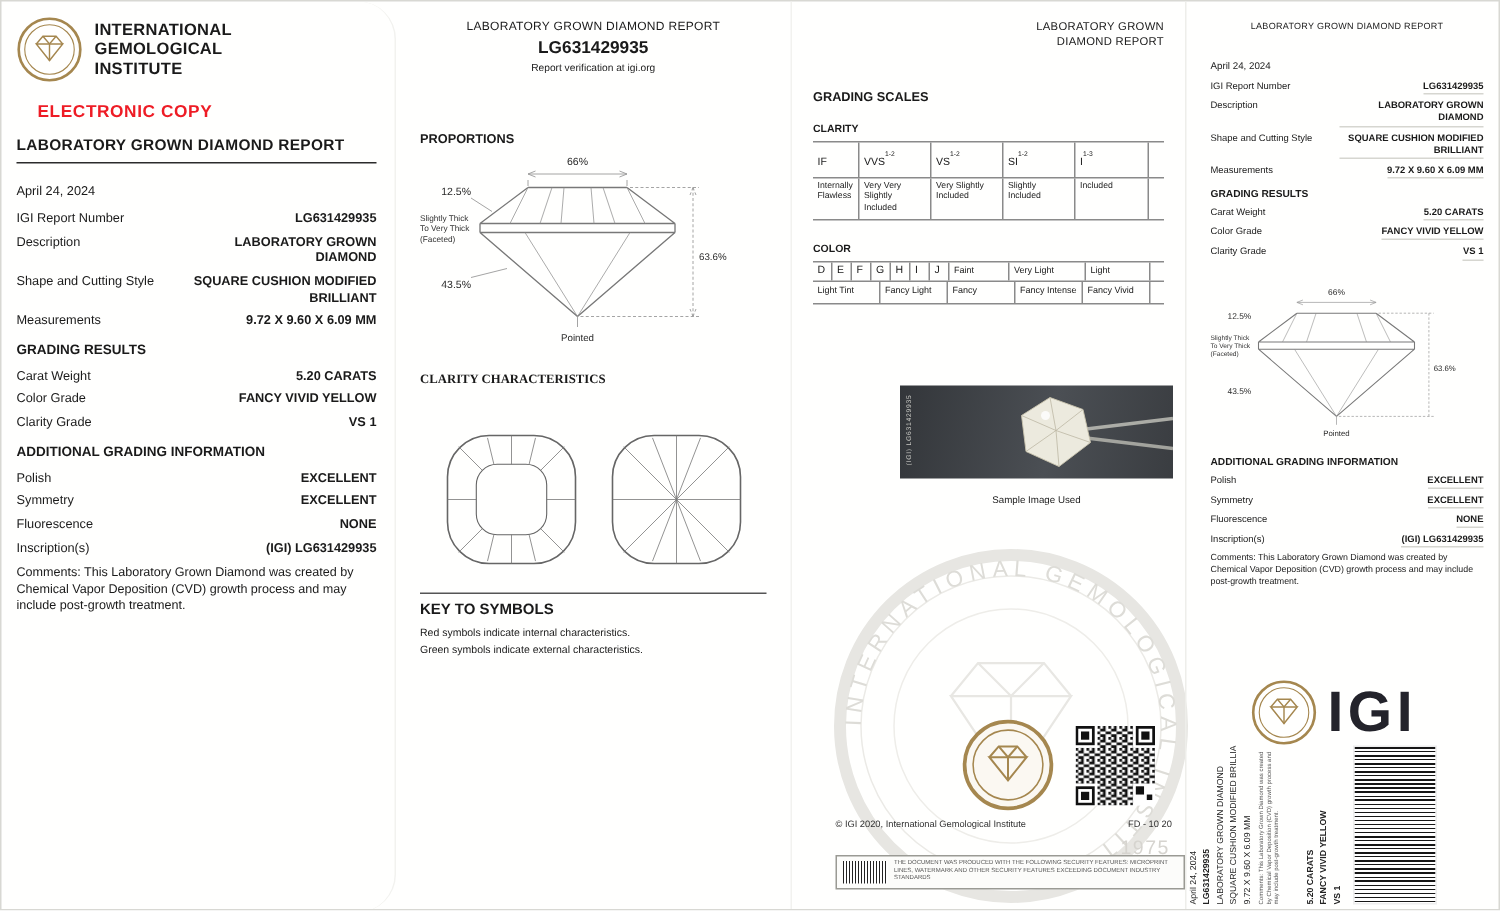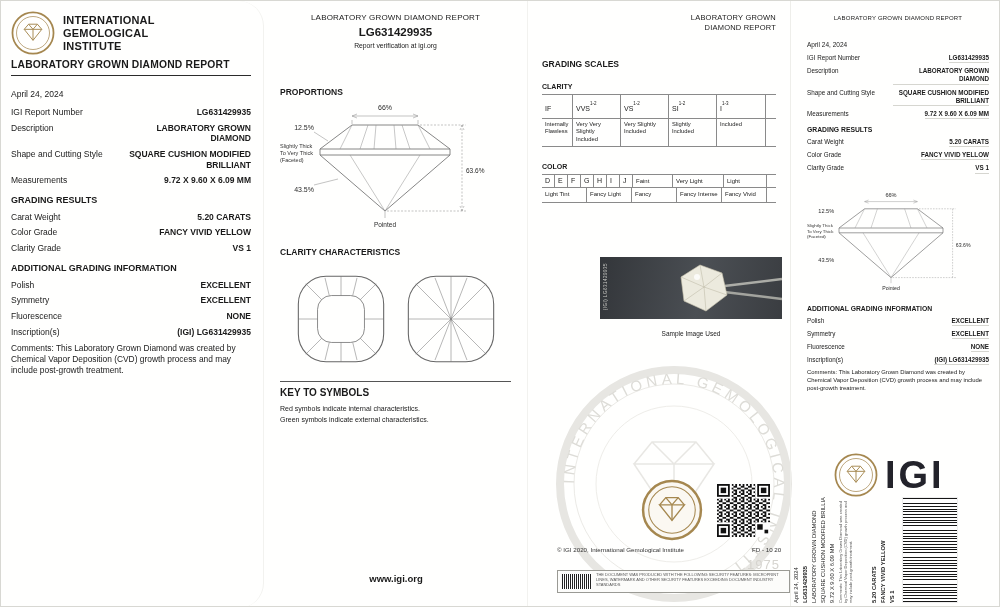--- a/index.html
+++ b/index.html
@@ -28,21 +28,21 @@
   .sec-head { font-weight:bold; font-size:9px; margin:9px 0 7px; }
   .comments { font-size:8.4px; line-height:1.32; margin-top:6px; }
 
   
   .mid-titleblock { text-align:center; }
   .mid-title { font-size:8px; letter-spacing:0.2px; }
   .mid-number { font-size:11.5px; font-weight:bold; margin-top:4px; }
   .mid-verify { font-size:6.8px; margin-top:4px; }
   .block-head { font-weight:bold; font-size:8.5px; }
   .head-prop { margin:38px 0 2px; }
-  .head-cc { margin:16px 0 14px; }
+  .head-cc { margin:16px 0 28px;font-family:Liberation Serif, serif; }
 
   .prop-diagram { position:relative; width:210px; height:132px; }
   .prop-svg { position:absolute; inset:0; width:100%; height:100%; }
   .girdle-note { position:absolute; left:0; top:44px; width:38px; font-size:5.5px; line-height:1.3; color:#333; }
 
   .clarity-diagrams { display:flex; gap:14px; justify-content:center; margin-bottom:14px; }
   .cushion { width:96px; height:96px; }
 
   .key-rule { height:1px; background:#555; margin:4px 0 5px; }
   .key-title { font-weight:bold; font-size:10px; margin-bottom:6px; }
@@ -140,20 +140,21 @@
             <path d="M24,18 l6,7 6,-7 M30,25 v15"></path>
           </g>
         </svg>
       </span>
       <div class="brand-lines">
         <div>INTERNATIONAL</div>
         <div>GEMOLOGICAL</div>
         <div>INSTITUTE</div>
       </div>
     </div>
+    <div class="electronic-copy">ELECTRONIC COPY</div>
     <div class="left-title">LABORATORY GROWN DIAMOND REPORT</div>
     <div class="rule"></div>
     <div class="date">April 24, 2024</div>
 
     <div class="kv">
       <span class="k">IGI Report Number</span>
       <span class="v">LG631429935</span>
     </div>
     <div class="kv">
       <span class="k">Description</span>
@@ -444,21 +445,20 @@
       <rect x="2" y="2" width="3" height="3"></rect>
         <rect x="24" y="2" width="3" height="3"></rect>
         <rect x="2" y="24" width="3" height="3"></rect>
       <rect x="22" y="22" width="3" height="3"></rect>
         <rect x="26" y="25" width="2" height="2"></rect>
     </g>
   </svg>
 
   <div class="overlay copyright">© IGI 2020, International Gemological Institute</div>
   <div class="overlay form-code">FD - 10 20</div>
-  <div class="website">www.igi.org</div>
 
   <div class="overlay fine-print-box">
     <div class="fp-barcode"></div>
     <div class="fp-text">THE DOCUMENT WAS PRODUCED WITH THE FOLLOWING SECURITY FEATURES: MICROPRINT LINES, WATERMARK AND OTHER SECURITY FEATURES EXCEEDING DOCUMENT INDUSTRY STANDARDS</div>
   </div>
 
   <div class="overlay big-logo">
     <svg viewBox="0 0 60 60">
       <circle cx="30" cy="30" r="28" fill="none" stroke="#a5874f" stroke-width="2.4"></circle>
       <circle cx="30" cy="30" r="22.5" fill="none" stroke="#a5874f" stroke-width="1"></circle>

